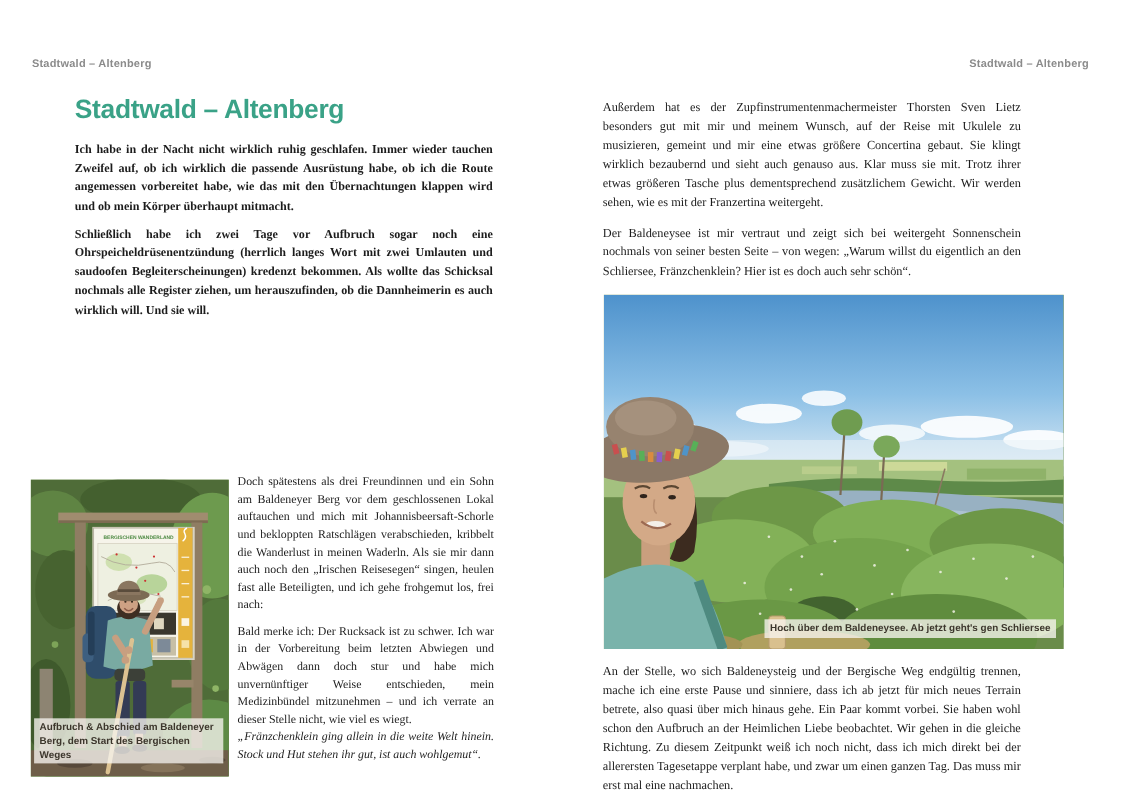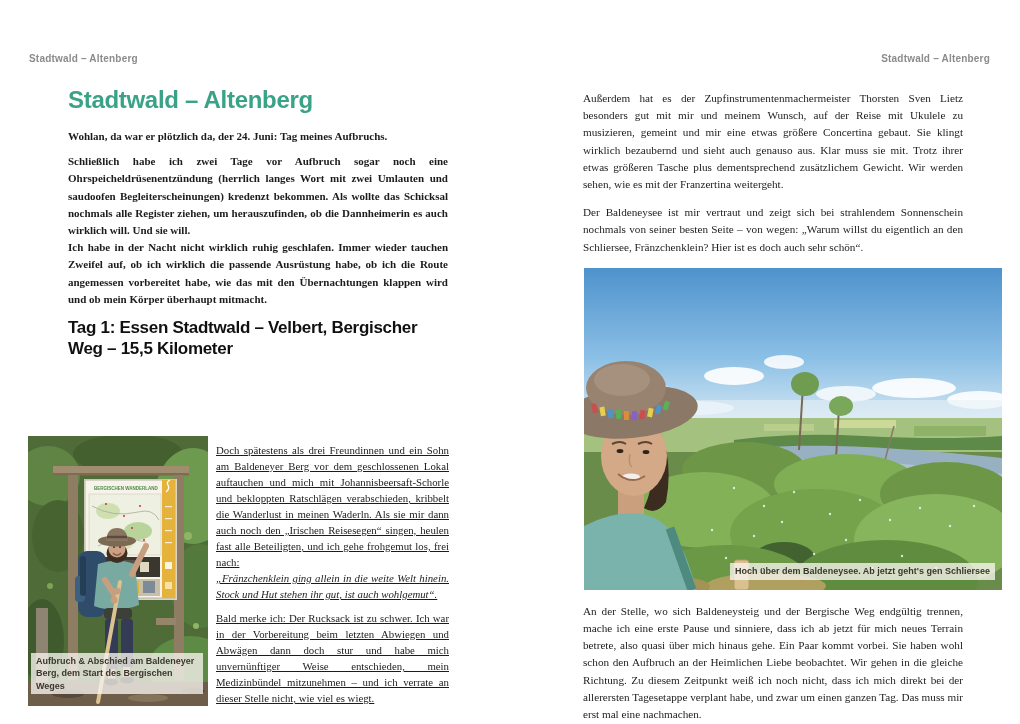--- a/index.html
+++ b/index.html
@@ -17,42 +17,42 @@
   .runhead.left{left:29px;}
   .runhead.right{right:30px;text-align:right;}
   .pagenum{
     position:absolute;top:688px;
     font:400 10px/12px "Liberation Sans",sans-serif;color:#8b8b8b;
   }
   .pagenum.left{left:29px;}
   .pagenum.right{right:39px;}
 
   .page-left{position:absolute;left:68px;top:49px;width:380px;}
-  .page-right{position:absolute;left:583px;top:52px;width:380px;}
+  .page-right{position:absolute;left:548px;top:52px;width:380px;}
 
   h1.page-title{
     margin:0 0 15px 0;
     font:700 24px/26px "Liberation Sans",sans-serif;
     letter-spacing:-0.3px;
   }
   h2.section-heading{
     margin:9px 0 12px 0;
     font:700 17px/21px "Liberation Sans",sans-serif;
     letter-spacing:-0.3px;color:#101010;
   }
   .body-par{
     margin:0;text-align:justify;hyphens:auto;-webkit-hyphens:auto;
     font-size:11.2px;line-height:17.2px;
   }
   .bold-intro{font-weight:700;font-size:11px;}
   .gap-top{margin-top:8px;}
   .gap-top-lg{margin-top:11px;}
   .italic{font-style:italic;}
 
-  .side-col{position:absolute;left:216px;top:404px;width:233px;text-decoration:underline;}
+  .side-col{position:absolute;left:216px;top:392px;width:233px;}
   .side-col .body-par{font-size:10.8px;line-height:16px;}
 
   .photo{position:relative;overflow:hidden;background:#6a8c4a;}
   .photo-left{position:absolute;left:28px;top:398px;width:180px;height:270px;}
   .photo-right{width:418px;height:322px;margin:12px 0 13px 1px;}
   .photo svg{display:block;}
   .caption{
     position:absolute;
     font:700 9px/12.5px "Liberation Sans",sans-serif;
     color:#3c362c;background:rgba(247,245,239,0.78);
@@ -64,24 +64,22 @@
 </head>
 <body>
 
 <div class="sheet">
 
   <div class="runhead left">Stadtwald – Altenberg</div>
   <div class="runhead right">Stadtwald – Altenberg</div>
 
   <div class="page-left">
     <h1 class="page-title" style="color: rgb(58, 162, 135);">Stadtwald – Altenberg</h1>
-    <p class="body-par bold-intro">Wohlan, da war er plötzlich da, der 24. Juni: Tag meines Aufbruchs.</p>
+    <p class="body-par bold-intro">Ich habe in der Nacht nicht wirklich ruhig geschlafen. Immer wieder tauchen Zweifel auf, ob ich wirklich die passende Ausrüstung habe, ob ich die Route angemessen vorbereitet habe, wie das mit den Übernachtungen klappen wird und ob mein Körper überhaupt mitmacht.</p>
     <p class="body-par bold-intro gap-top">Schließlich habe ich zwei Tage vor Aufbruch sogar noch eine Ohrspeicheldrüsenentzündung (herrlich langes Wort mit zwei Umlauten und saudoofen Begleiterscheinungen) kredenzt bekommen. Als wollte das Schicksal nochmals alle Register ziehen, um herauszufinden, ob die Dannheimerin es auch wirklich will. Und sie will.</p>
-    <p class="body-par bold-intro">Ich habe in der Nacht nicht wirklich ruhig geschlafen. Immer wieder tauchen Zweifel auf, ob ich wirklich die passende Ausrüstung habe, ob ich die Route angemessen vorbereitet habe, wie das mit den Übernachtungen klappen wird und ob mein Körper überhaupt mitmacht.</p>
-    <h2 class="section-heading">Tag 1: Essen Stadtwald – Velbert, Bergischer Weg – 15,5 Kilometer</h2>
   </div>
 
   <div class="photo photo-left">
     <svg viewBox="0 0 180 270" width="180" height="270">
 
       <g>
         <rect width="180" height="270" fill="#4f6c38"></rect>
         <ellipse cx="20" cy="40" rx="32" ry="30" fill="#5f8443"></ellipse>
         <ellipse cx="100" cy="18" rx="55" ry="20" fill="#44602f"></ellipse>
         <ellipse cx="165" cy="60" rx="38" ry="48" fill="#6d9a4e"></ellipse>
@@ -182,27 +180,27 @@
         <line x1="92" y1="146" x2="70" y2="266" stroke="#dcc291" stroke-width="4" stroke-linecap="round"></line>
         <circle cx="89" cy="155" r="3.5" fill="#c79f80"></circle>
         <circle cx="86" cy="164" r="3.5" fill="#c79f80"></circle>
       </g>
     </svg>
     <div class="caption cap-left">Aufbruch &amp; Abschied am Baldeneyer Berg, dem Start des Bergischen Weges</div>
   </div>
 
   <div class="side-col">
     <p class="body-par">Doch spätestens als drei Freundinnen und ein Sohn am Baldeneyer Berg vor dem geschlossenen Lokal auftauchen und mich mit Johannisbeersaft-Schorle und bekloppten Ratschlägen verabschieden, kribbelt die Wanderlust in meinen Waderln. Als sie mir dann auch noch den „Irischen Reisesegen“ singen, heulen fast alle Beteiligten, und ich gehe frohgemut los, frei nach:</p>
+    <p class="body-par gap-top">Bald merke ich: Der Rucksack ist zu schwer. Ich war in der Vorbereitung beim letzten Abwiegen und Abwägen dann doch stur und habe mich unvernünftiger Weise entschieden, mein Medizinbündel mitzunehmen – und ich verrate an dieser Stelle nicht, wie viel es wiegt.</p>
     <p class="body-par italic">„Fränzchenklein ging allein in die weite Welt hinein. Stock und Hut stehen ihr gut, ist auch wohlgemut“.</p>
-    <p class="body-par gap-top">Bald merke ich: Der Rucksack ist zu schwer. Ich war in der Vorbereitung beim letzten Abwiegen und Abwägen dann doch stur und habe mich unvernünftiger Weise entschieden, mein Medizinbündel mitzunehmen – und ich verrate an dieser Stelle nicht, wie viel es wiegt.</p>
   </div>
 
   <div class="page-right">
     <p class="body-par">Außerdem hat es der Zupfinstrumentenmachermeister Thorsten Sven Lietz besonders gut mit mir und meinem Wunsch, auf der Reise mit Ukulele zu musizieren, gemeint und mir eine etwas größere Concertina gebaut. Sie klingt wirklich bezaubernd und sieht auch genauso aus. Klar muss sie mit. Trotz ihrer etwas größeren Tasche plus dementsprechend zusätzlichem Gewicht. Wir werden sehen, wie es mit der Franzertina weitergeht.</p>
-    <p class="body-par gap-top-lg">Der Baldeneysee ist mir vertraut und zeigt sich bei strahlendem Sonnenschein nochmals von seiner besten Seite – von wegen: „Warum willst du eigentlich an den Schliersee, Fränzchenklein? Hier ist es doch auch sehr schön“.</p>
+    <p class="body-par gap-top-lg">Der Baldeneysee ist mir vertraut und zeigt sich bei weitergeht Sonnenschein nochmals von seiner besten Seite – von wegen: „Warum willst du eigentlich an den Schliersee, Fränzchenklein? Hier ist es doch auch sehr schön“.</p>
 
     <div class="photo photo-right">
       <svg viewBox="0 0 418 322" width="418" height="322">
         <defs>
           <linearGradient id="skyGrad" x1="0" y1="0" x2="0" y2="1">
             <stop offset="0" stop-color="#4e92cc"></stop>
             <stop offset="0.55" stop-color="#8cc0e6"></stop>
             <stop offset="1" stop-color="#e2eef5"></stop>
           </linearGradient>
         </defs>

